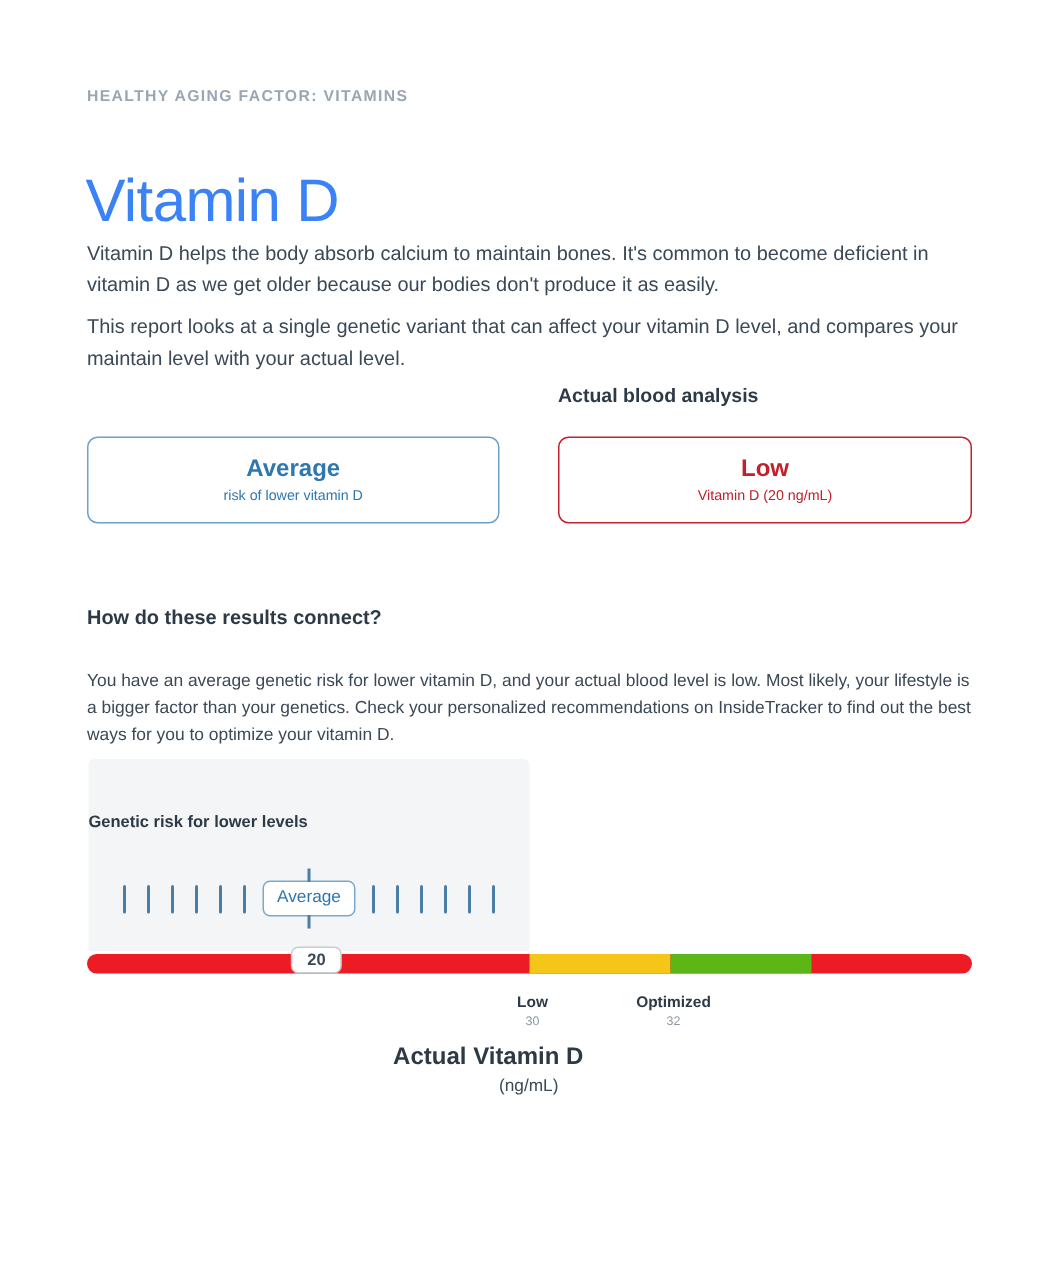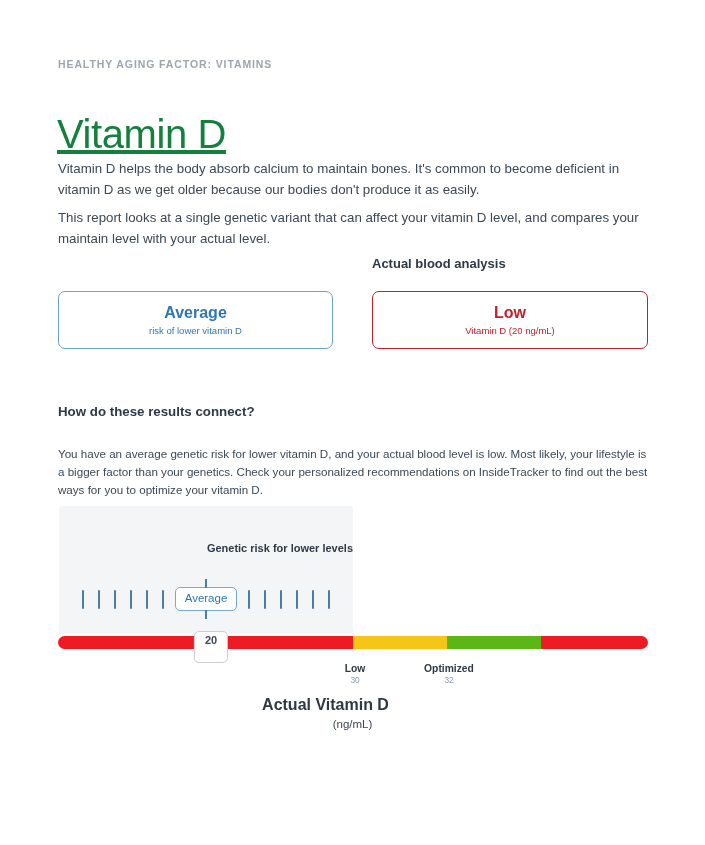--- a/index.html
+++ b/index.html
@@ -33,23 +33,22 @@
     letter-spacing: 0.9px;
     color: #9aa6b2;
     font-weight: 600;
   }
   .page-title {
     position: absolute;
     left: 57px;
     top: 85px;
     font-size: 40px;
     font-weight: 400;
-    color: #15803d;
+    color: #3b82f6;
     letter-spacing: -0.4px;
-    text-decoration: underline;
   }
 
   .para {
     position: absolute;
     left: 58px;
     width: 590px;
     font-size: 13.3px;
     line-height: 21px;
     color: #3b4856;
   }
@@ -148,21 +147,21 @@
     width: 294px;
     height: 128px;
     background: #f4f5f6;
     border-radius: 4px 4px 0 0;
   }
   .genetic-panel-title {
     position: absolute;
     top: 36px;
     left: 0;
     width: 100%;
-    text-align: right;
+    text-align: left;
     font-size: 11px;
     font-weight: 700;
     color: #2d3945;
   }
 
   .ticks-row {
     position: absolute;
     top: 78px;
     left: 0;
     width: 100%;
@@ -225,21 +224,21 @@
   .marker {
     position: absolute;
     top: 631px;
     transform: translateX(-50%);
     background: #ffffff;
     border: 1px solid #c9ccd0;
     border-radius: 5px;
     font-size: 11px;
     font-weight: 600;
     color: #3b4856;
-    padding: 2px 10px 15px;
+    padding: 2px 10px 1px;
     line-height: 13px;
     z-index: 5;
   }
 
   .bar-tick-label {
     position: absolute;
     transform: translateX(-50%);
     text-align: center;
   }
   .bar-tick-name {

